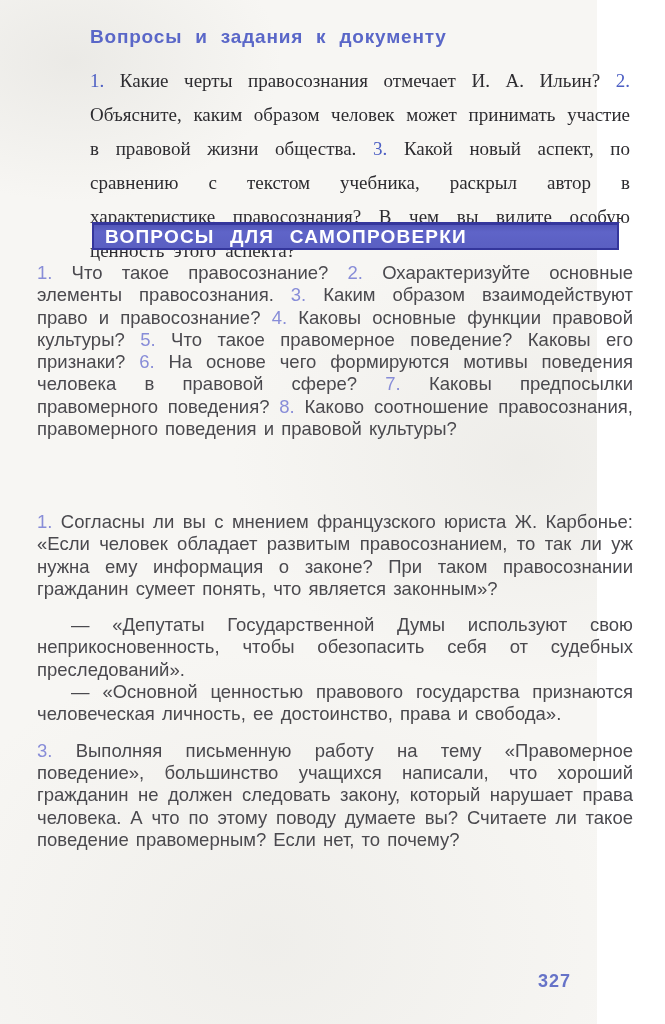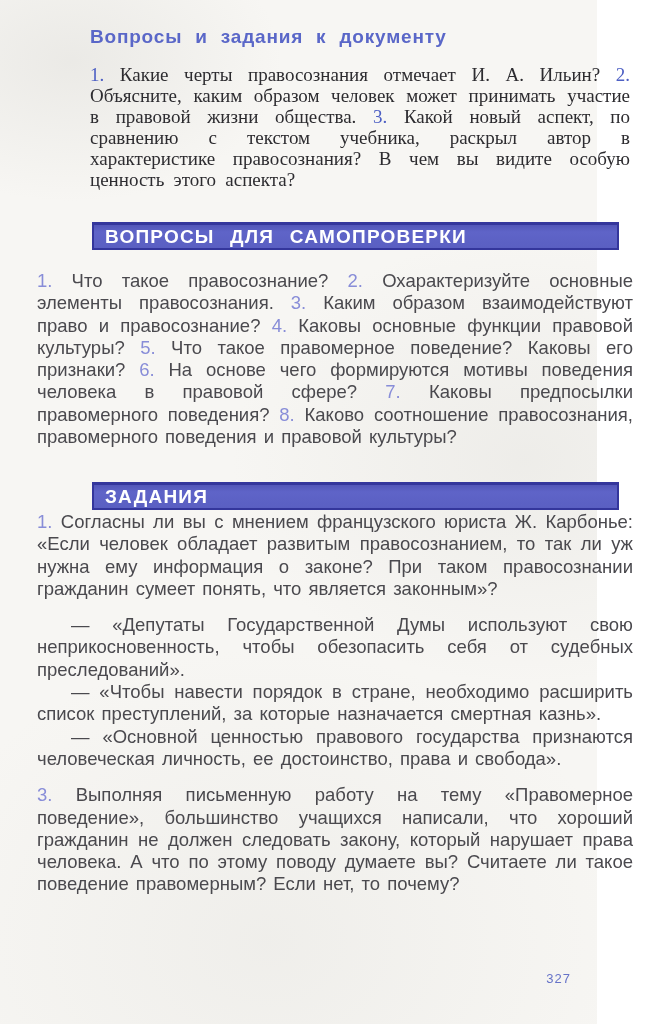--- a/index.html
+++ b/index.html
@@ -26,21 +26,21 @@
   .intro-heading {
     margin: 0 0 16px 0;
     font-family: "Liberation Sans", sans-serif;
     font-size: 19px; font-weight: bold;
     letter-spacing: 0.8px; word-spacing: 7px;
     color: #5a67c8;
   }
   .serif-para {
     margin: 0;
     font-family: "Liberation Serif", serif;
-    font-size: 19px; line-height: 21px;
+    font-size: 19px; line-height: 34px;
     text-align: justify;
     word-spacing: 4.5px;
     color: #2d2c30;
   }
   .serif-para .num { color: #4e60c4; }
 
   
   .banner {
     position: absolute;
     left: 92px; width: 527px; height: 28px;
@@ -66,65 +66,62 @@
     font-family: "Liberation Sans", sans-serif;
     font-size: 18.5px; line-height: 22.3px;
     text-align: justify;
     word-spacing: 2px;
     color: #4a494e;
   }
   .sans-para .num { color: #888dd8; }
 
   .self-check-para {
     position: absolute;
-    left: 37px; top: 270px; width: 596px;
+    left: 37px; top: 262px; width: 596px;
   }
 
   .tasks-block {
     position: absolute;
     left: 37px; top: 511px; width: 596px;
   }
   .tasks-block .task-para { margin-bottom: 14px; }
   .tasks-block .task-group { margin-bottom: 14px; }
   .quote-para { text-indent: 34px; margin: 0; }
 
   .page-number {
     position: absolute;
     right: 26px; top: 971px;
-    font-size: 13px;
+    font-size: 18px;
     color: #6673c8;
     letter-spacing: 1px;
+    font-weight: bold;
   }
 </style>
 </head>
 <body>
 
 <div class="page">
 
   <div class="intro-block">
     <h2 class="intro-heading">Вопросы и задания к документу</h2>
     <p class="serif-para"><span class="num">1.</span><span> Какие черты правосознания отмечает И. А. Ильин? </span><span class="num">2.</span><span> Объясните, каким образом человек может принимать участие в правовой жизни общества. </span><span class="num">3.</span><span> Какой новый аспект, по сравнению с текстом учебника, раскрыл автор в характеристике правосознания? В чем вы видите особую ценность этого аспекта?</span></p>
   </div>
 
   <div class="banner banner-self-check">
     <span class="banner-label">ВОПРОСЫ ДЛЯ САМОПРОВЕРКИ</span>
   </div>
 
   <p class="sans-para self-check-para"><span class="num">1.</span><span> Что такое правосознание? </span><span class="num">2.</span><span> Охарактеризуйте основные элементы правосознания. </span><span class="num">3.</span><span> Каким образом взаимодействуют право и правосознание? </span><span class="num">4.</span><span> Каковы основные функции правовой культуры? </span><span class="num">5.</span><span> Что такое правомерное поведение? Каковы его признаки? </span><span class="num">6.</span><span> На основе чего формируются мотивы поведения человека в правовой сфере? </span><span class="num">7.</span><span> Каковы предпосылки правомерного поведения? </span><span class="num">8.</span><span> Каково соотношение правосознания, правомерного поведения и правовой культуры?</span></p>
 
-  <div class="banner banner-tasks">
-    <span class="banner-label">ЗАДАНИЯ</span>
-  </div>
 
   <div class="tasks-block">
     <p class="sans-para task-para"><span class="num">1.</span><span> Согласны ли вы с мнением французского юриста Ж. Карбонье: «Если человек обладает развитым правосознанием, то так ли уж нужна ему информация о законе? При таком правосознании гражданин сумеет понять, что является законным»?</span></p>
 
     <div class="task-group">
       <p class="sans-para quote-para">— «Депутаты Государственной Думы используют свою неприкосновенность, чтобы обезопасить себя от судебных преследований».</p>
-      <p class="sans-para quote-para">— «Чтобы навести порядок в стране, необходимо расширить список преступлений, за которые назначается смертная казнь».</p>
       <p class="sans-para quote-para">— «Основной ценностью правового государства признаются человеческая личность, ее достоинство, права и свобода».</p>
     </div>
 
     <p class="sans-para task-para"><span class="num">3.</span><span> Выполняя письменную работу на тему «Правомерное поведение», большинство учащихся написали, что хороший гражданин не должен следовать закону, который нарушает права человека. А что по этому поводу думаете вы? Считаете ли такое поведение правомерным? Если нет, то почему?</span></p>
   </div>
 
   <div class="page-number">327</div>
 
 </div>
 

